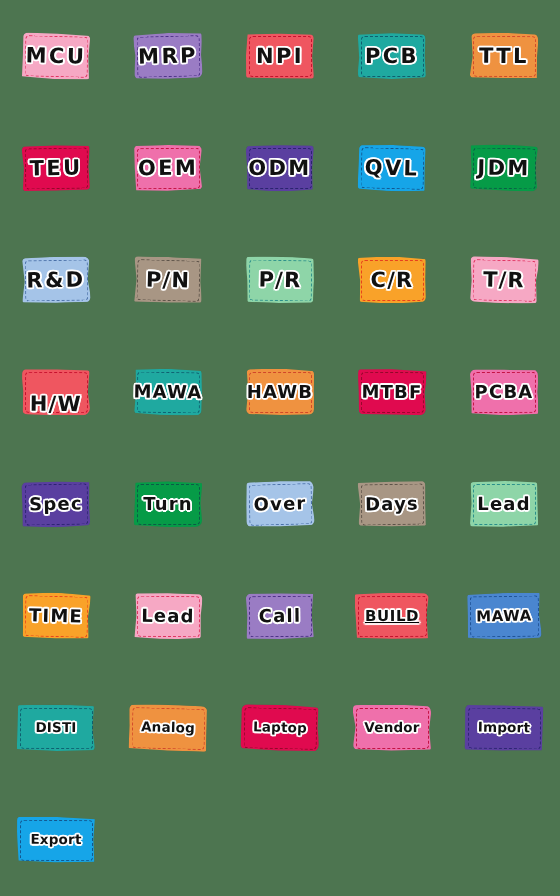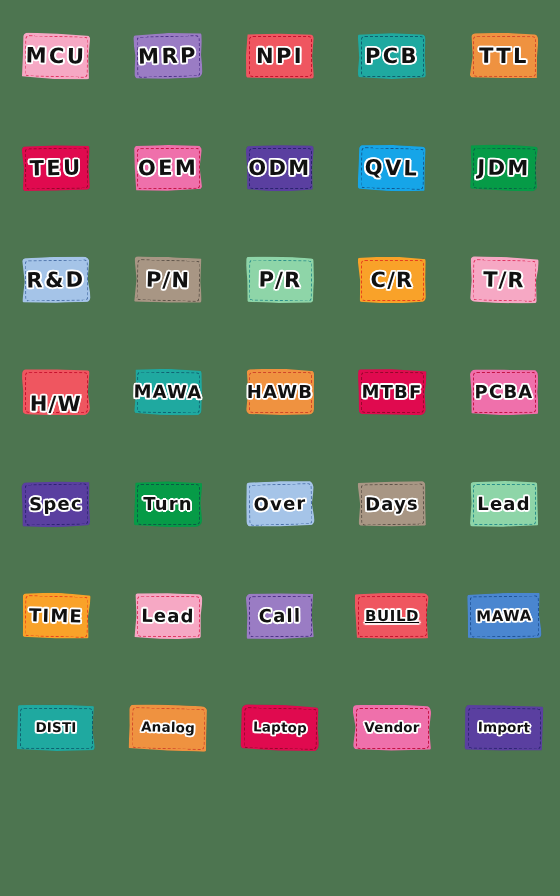--- a/index.html
+++ b/index.html
@@ -327,13 +327,20 @@
         <span class="label">Vendor</span>
       </div>
     </div>
     <div class="cell">
       <div class="sticker len6" style="transform: rotate(0.86deg); width: 78px;">
         <div class="paper" style="background: rgb(90, 63, 160); border-radius: 5px 3.9px 4.1px 3.8px; clip-path: polygon(-1.7% 1.2%, 48.5% 1.2%, 100.2% 2.6%, 99.5% 49.8%, 98.9% 97.2%, 48.7% 98.7%, -0.7% 98.2%, 0.1% 47.5%);"></div>
         <div class="stitch" style="border-color: rgb(43, 36, 112);"></div>
         <span class="label">Import</span>
       </div>
     </div>
+    <div class="cell">
+      <div class="sticker len6" style="transform: rotate(0.31deg); width: 78px;">
+        <div class="paper" style="background: rgb(22, 165, 232); border-radius: 3.1px 3.1px 3.4px 5.5px; clip-path: polygon(-0.9% 0.5%, 51.2% 0.2%, 99.6% 4.5%, 97.9% 48.3%, 99.2% 96.7%, 48.7% 98.3%, 2.2% 95.1%, 0.4% 47.5%);"></div>
+        <div class="stitch" style="border-color: rgb(19, 84, 140);"></div>
+        <span class="label">Export</span>
+      </div>
+    </div>
   </div>
 
 </body></html>

